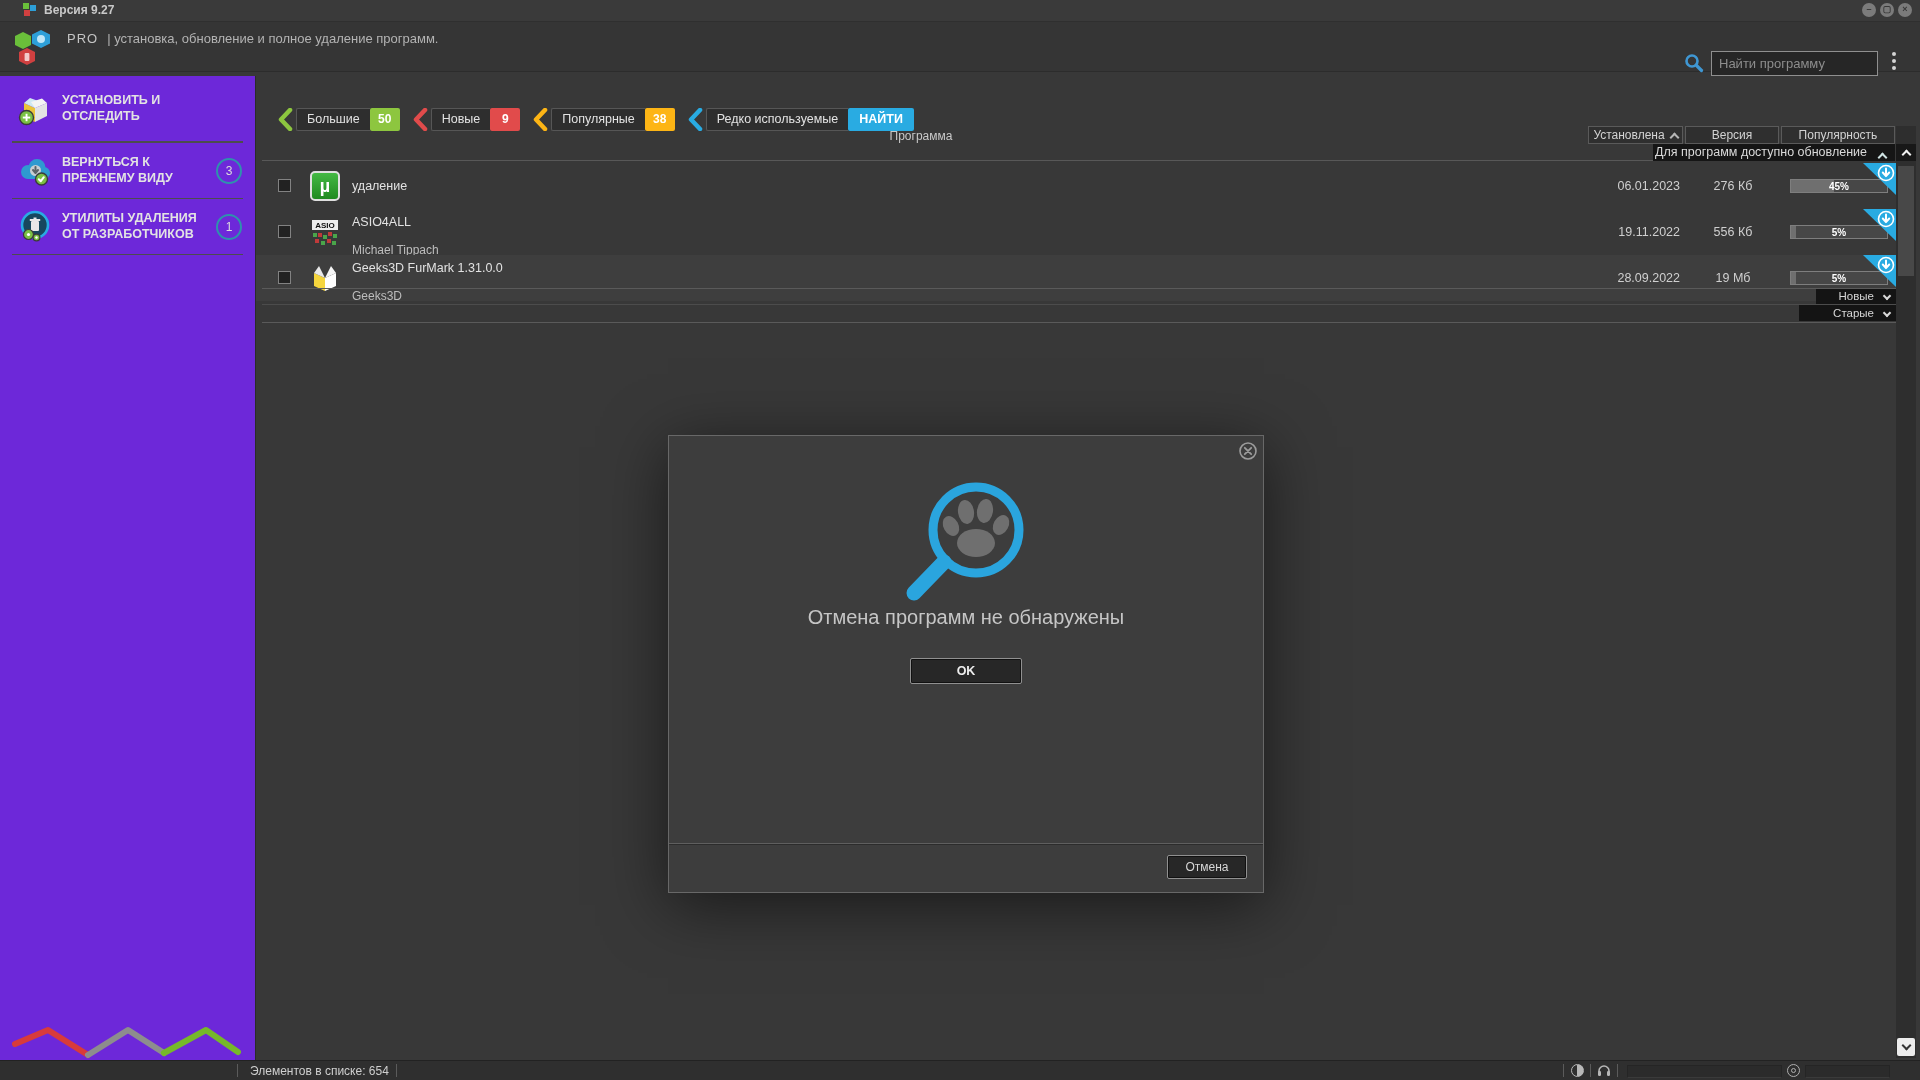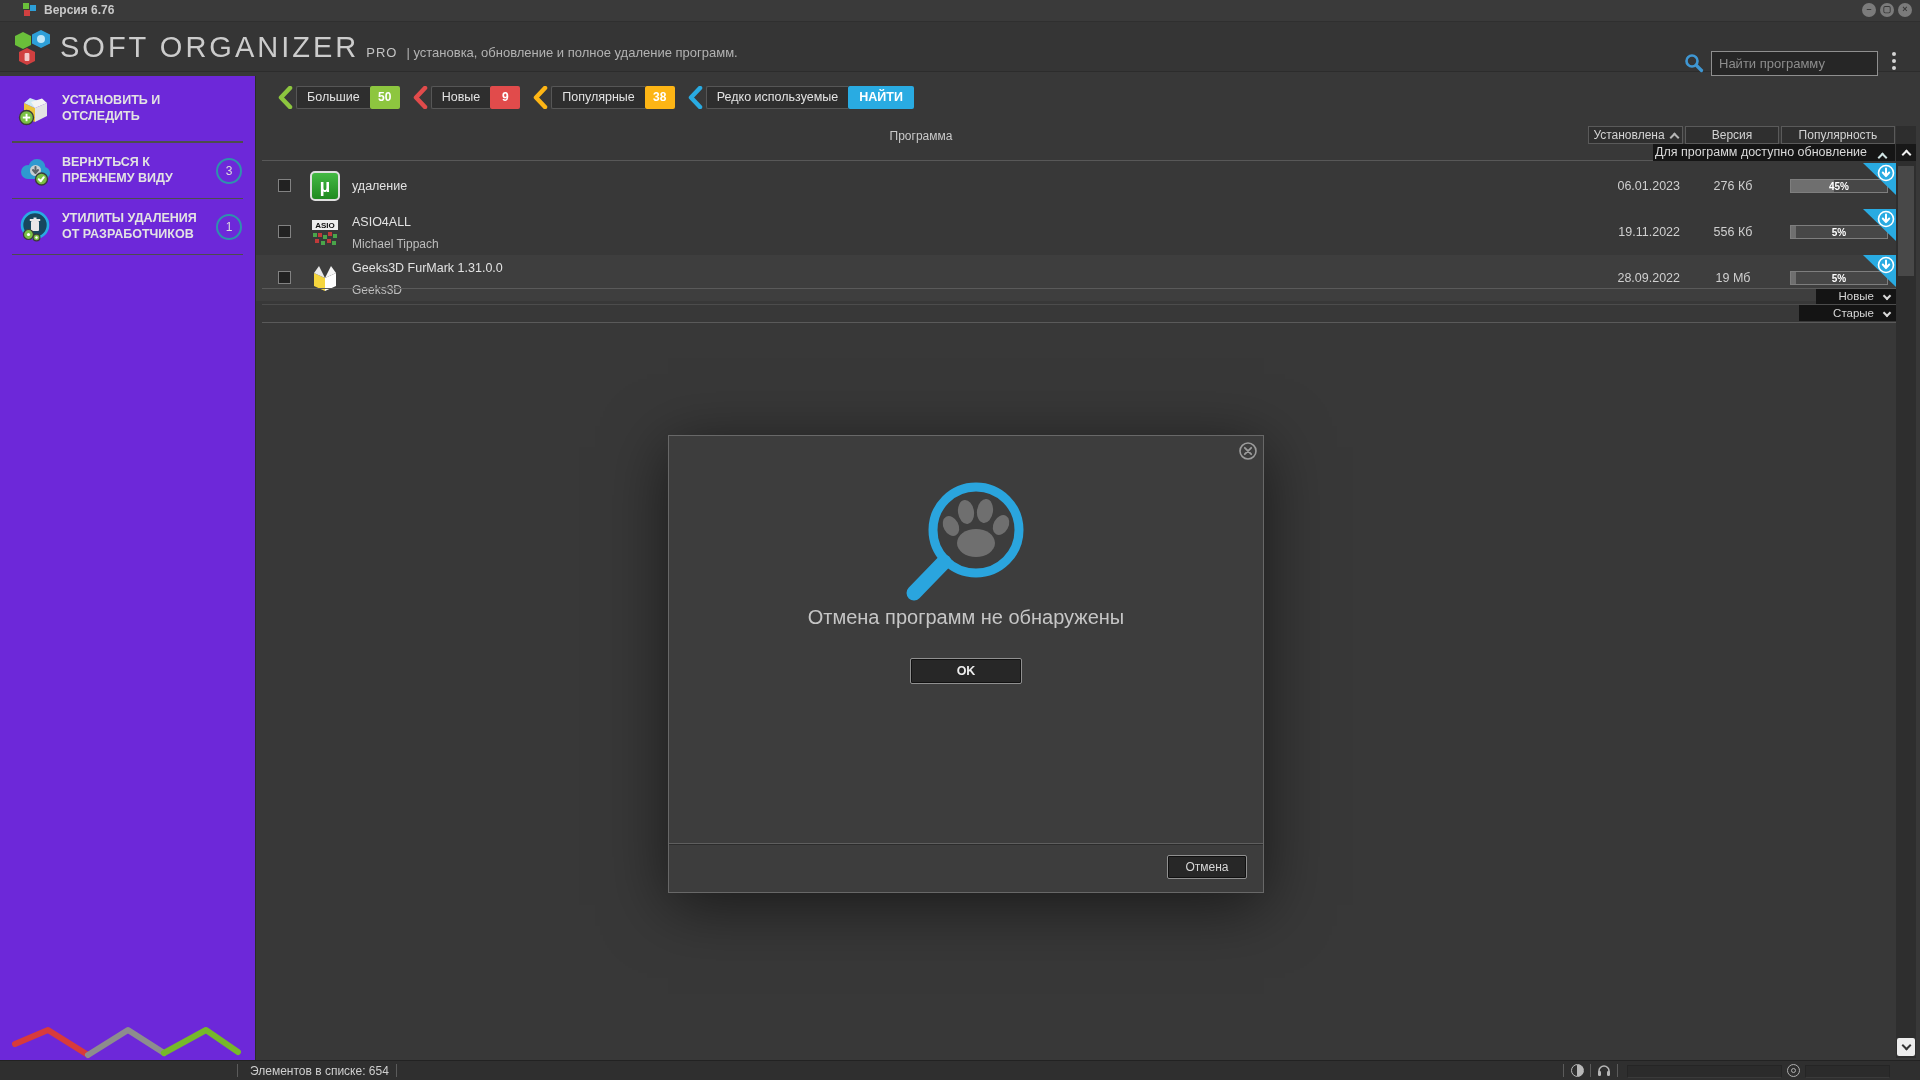--- a/index.html
+++ b/index.html
@@ -33,21 +33,21 @@
   
   #sidebar{position:absolute;left:0;top:76px;width:256px;height:988px;background:#6d28d9;border-right:1px solid #2b2b2b}
   .side-item{position:relative;display:flex;align-items:center;padding-left:17px}
   .side-item .sicon{width:36px;height:36px;margin-right:9px;flex:0 0 36px}
   .side-item .slabel{font-size:12.5px;font-weight:bold;color:#e3e3e3;line-height:1.22;max-width:142px}
   .side-item .sbadge{position:absolute;right:13px;top:50%;margin-top:-13px;width:26px;height:26px;border:2px solid #2f91ad;border-radius:50%;color:#dcdcdc;font-size:12px;display:flex;align-items:center;justify-content:center}
   .side-item .sbadge:empty{display:none}
   .sdivider{height:1px;background:#4d4d4d;margin:0 12px}
 
   
-  #filters{position:absolute;left:277px;top:86px;display:flex;gap:12px;height:23px}
+  #filters{position:absolute;left:277px;top:108px;display:flex;gap:12px;height:23px}
   .tag{display:flex;align-items:stretch}
   .tag-chev{margin-right:3px;align-self:center}
   .tag-body{background:#2e2e2e;border:1px solid #565656;border-right:none;padding:0 10px;font-size:12.5px;color:#e2e2e2;line-height:21px;border-radius:2px 0 0 2px}
   .tag-count{min-width:30px;text-align:center;font-size:12px;font-weight:bold;color:#fff;line-height:23px;border-radius:2px;padding:0 4px}
   .cnt-green{background:#8dc63f}.cnt-red{background:#e14b4b}.cnt-orange{background:#fdb515}
   .find-btn{background:#29abe2;color:#fff;font-weight:bold;font-size:12.5px;line-height:23px;padding:0 11px;border-radius:2px}
 
   
   .col-program{position:absolute;left:256px;top:129px;width:1330px;text-align:center;font-size:12px;color:#c9c9c9}
   .hdr-btn{position:absolute;top:126px;height:18px;background:#2f2f2f;border:1px solid #5a5a5a;font-size:12px;color:#d2d2d2;display:flex;align-items:center;justify-content:center;gap:6px}
@@ -58,21 +58,21 @@
   #update-banner .chev{position:absolute;right:9px;top:6px;border-color:#cfe3e3}
   .hdr-line{position:absolute;left:262px;top:160px;width:1391px;height:1px;background:#585858}
 
   
   .row{position:absolute;left:256px;width:1640px;height:46px}
   .row.hl{background:#3e3e3e}
   .cb{position:absolute;left:22px;top:16px;width:13px;height:13px;background:#222;border:1px solid #828282}
   .app-ico{position:absolute;left:54px;top:8px;width:30px;height:30px}
   .rname{position:absolute;left:96px;top:6px;font-size:12.5px;color:#e2e2e2}
   .row.single .rname{top:16px}
-  .rvendor{position:absolute;left:96px;top:28px;font-size:12px;color:#bdbdbd}
+  .rvendor{position:absolute;left:96px;top:34px;font-size:12px;color:#bdbdbd}
   .rdate{position:absolute;left:1304px;top:16px;width:120px;text-align:right;font-size:12.5px;color:#cfcfcf}
   .rsize{position:absolute;left:1432px;top:16px;width:90px;text-align:center;font-size:12.5px;color:#cfcfcf}
   .pbar{position:absolute;left:1534px;top:16px;width:98px;height:14px;border:1px solid #7e7e7e;background:#474747}
   .pfill{height:100%;background:#6f6f6f}
   .plabel{position:absolute;left:0;top:0;width:100%;text-align:center;font-size:10px;font-weight:bold;color:#fff;line-height:13px}
   .upd-tri{position:absolute;left:1607px;top:0}
 
   
   .full-line{position:absolute;left:262px;width:1634px;height:1px;background:#5a5a5a}
   .gsel{position:absolute;background:#141414;color:#d6d6d6;font-size:11.5px;text-align:right;padding-right:22px}
@@ -109,38 +109,37 @@
 </style>
 </head>
 <body>
 
 <div id="titlebar">
   <span class="tlogo">
       <i class="g"></i>
       <i class="b"></i>
       <i class="r"></i>
     </span>
-  <span class="ttitle">Версия 6.76</span>
+  <span class="ttitle">Версия 9.27</span>
   <div class="winbtns">
     <div class="winbtn">–</div>
     <div class="winbtn">▢</div>
     <div class="winbtn">×</div>
   </div>
 </div>
 
 <div id="header">
   <svg class="hexlogo" width="42" height="40" viewBox="0 0 42 40">
     <polygon points="10,4 18,8 18,17 10,21 2,17 2,8" fill="#6abf3a"></polygon>
     <polygon points="28,2 37,6.5 37,15.5 28,20 19,15.5 19,6.5" fill="#2d9fd8"></polygon>
     <circle cx="28" cy="11" r="4" fill="#bfe6f7"></circle>
     <polygon points="14,20 22,24 22,33 14,37 6,33 6,24" fill="#d04040"></polygon>
     <rect x="11.6" y="25" width="4.8" height="8" rx="1" fill="#f2caca"></rect>
   </svg>
   <div class="brand">
-    <span class="appname">SOFT ORGANIZER</span>
     <span class="pro">PRO</span>
     <span class="tagline">| установка, обновление и полное удаление программ.</span>
   </div>
   <svg id="search-ico" width="20" height="20" viewBox="0 0 20 20">
     <circle cx="8" cy="8" r="5.5" fill="none" stroke="#3f97d3" stroke-width="2.6"></circle>
     <line x1="12.5" y1="12.5" x2="17.5" y2="17.5" stroke="#3f97d3" stroke-width="3.2" stroke-linecap="round"></line>
   </svg>
   <input id="search-input" placeholder="Найти программу" style="">
   <div class="kebab">
       <i></i>

